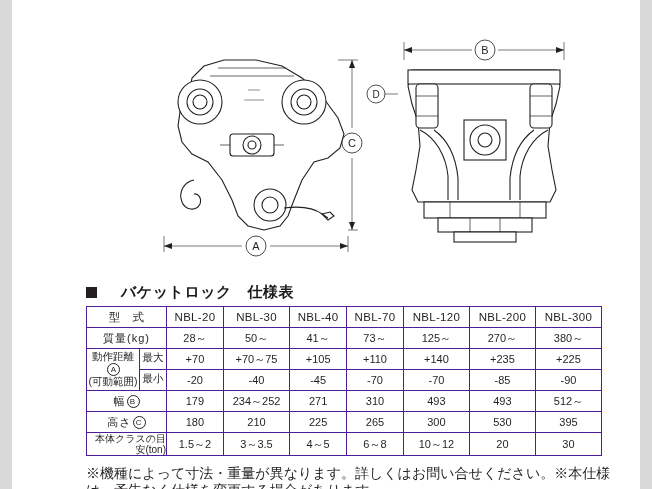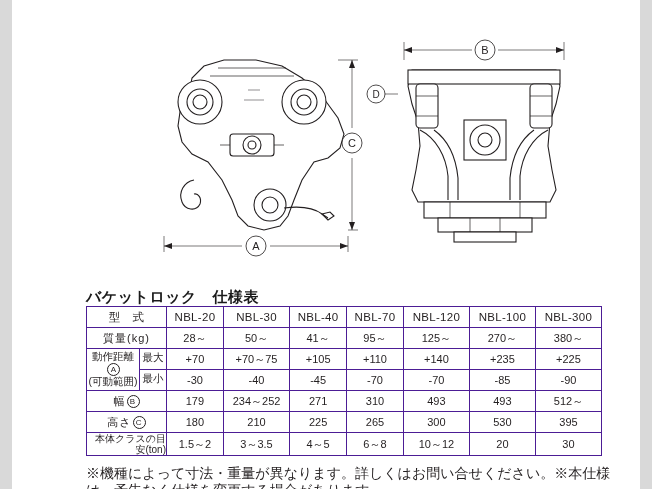--- a/index.html
+++ b/index.html
@@ -51,22 +51,22 @@
   }
   .drawing-area svg { display: block; }
 
   
   .heading {
     position: absolute;
     left: 74px;
     top: 281px;
     height: 22px;
     display: flex;
-    gap: 7px;
-    flex-direction: column;
+    align-items: center;
+    gap: 24px;
   }
   .heading .sq {
     width: 11px;
     height: 11px;
     background: #231f20;
     display: inline-block;
   }
   .heading .htext {
     font-size: 15px;
     font-weight: bold;
@@ -315,30 +315,30 @@
 
     <table class="spec">
       <tbody>
         <tr>
           <td class="colhead" colspan="2">型　式</td>
           <td class="colhead">NBL-20</td>
           <td class="colhead">NBL-30</td>
           <td class="colhead">NBL-40</td>
           <td class="colhead">NBL-70</td>
           <td class="colhead">NBL-120</td>
-          <td class="colhead">NBL-100</td>
+          <td class="colhead">NBL-200</td>
           <td class="colhead">NBL-300</td>
         </tr>
 
         <tr>
           <td class="rowhead" colspan="2">質量(kg)</td>
           <td>28～</td>
           <td>50～</td>
           <td>41～</td>
-          <td>95～</td>
+          <td>73～</td>
           <td>125～</td>
           <td>270～</td>
           <td>380～</td>
         </tr>
 
         <tr class="tall">
           <td class="rowhead-narrow" rowspan="2">
             <span>動作距離</span><span class="circ">A</span><br>
             <span>(可動範囲)</span>
           </td>
@@ -347,21 +347,21 @@
           <td>+70～75</td>
           <td>+105</td>
           <td>+110</td>
           <td>+140</td>
           <td>+235</td>
           <td>+225</td>
         </tr>
 
         <tr class="tall">
           <td class="subhead">最小</td>
-          <td>-30</td>
+          <td>-20</td>
           <td>-40</td>
           <td>-45</td>
           <td>-70</td>
           <td>-70</td>
           <td>-85</td>
           <td>-90</td>
         </tr>
 
         <tr>
           <td class="rowhead" colspan="2">

